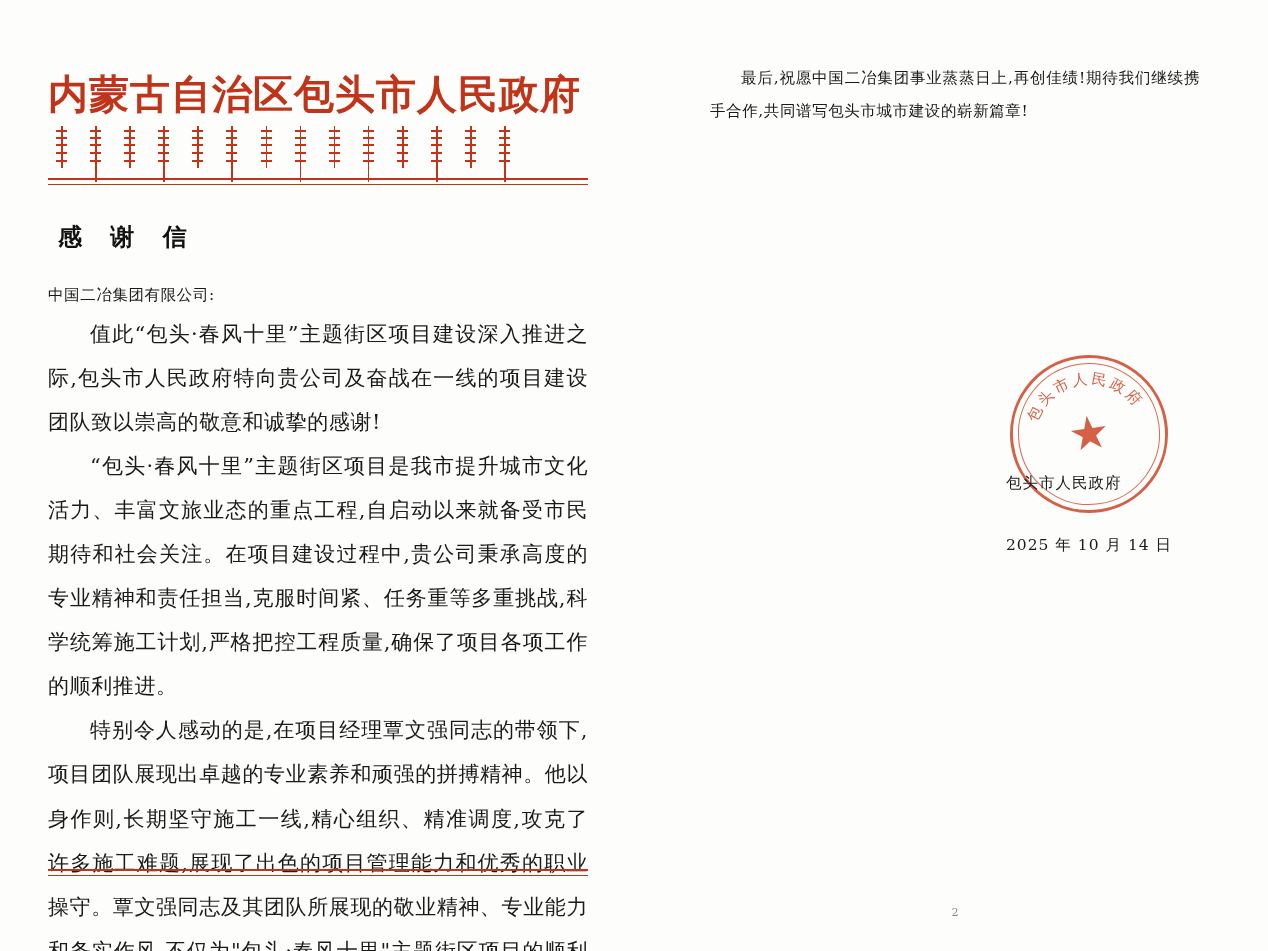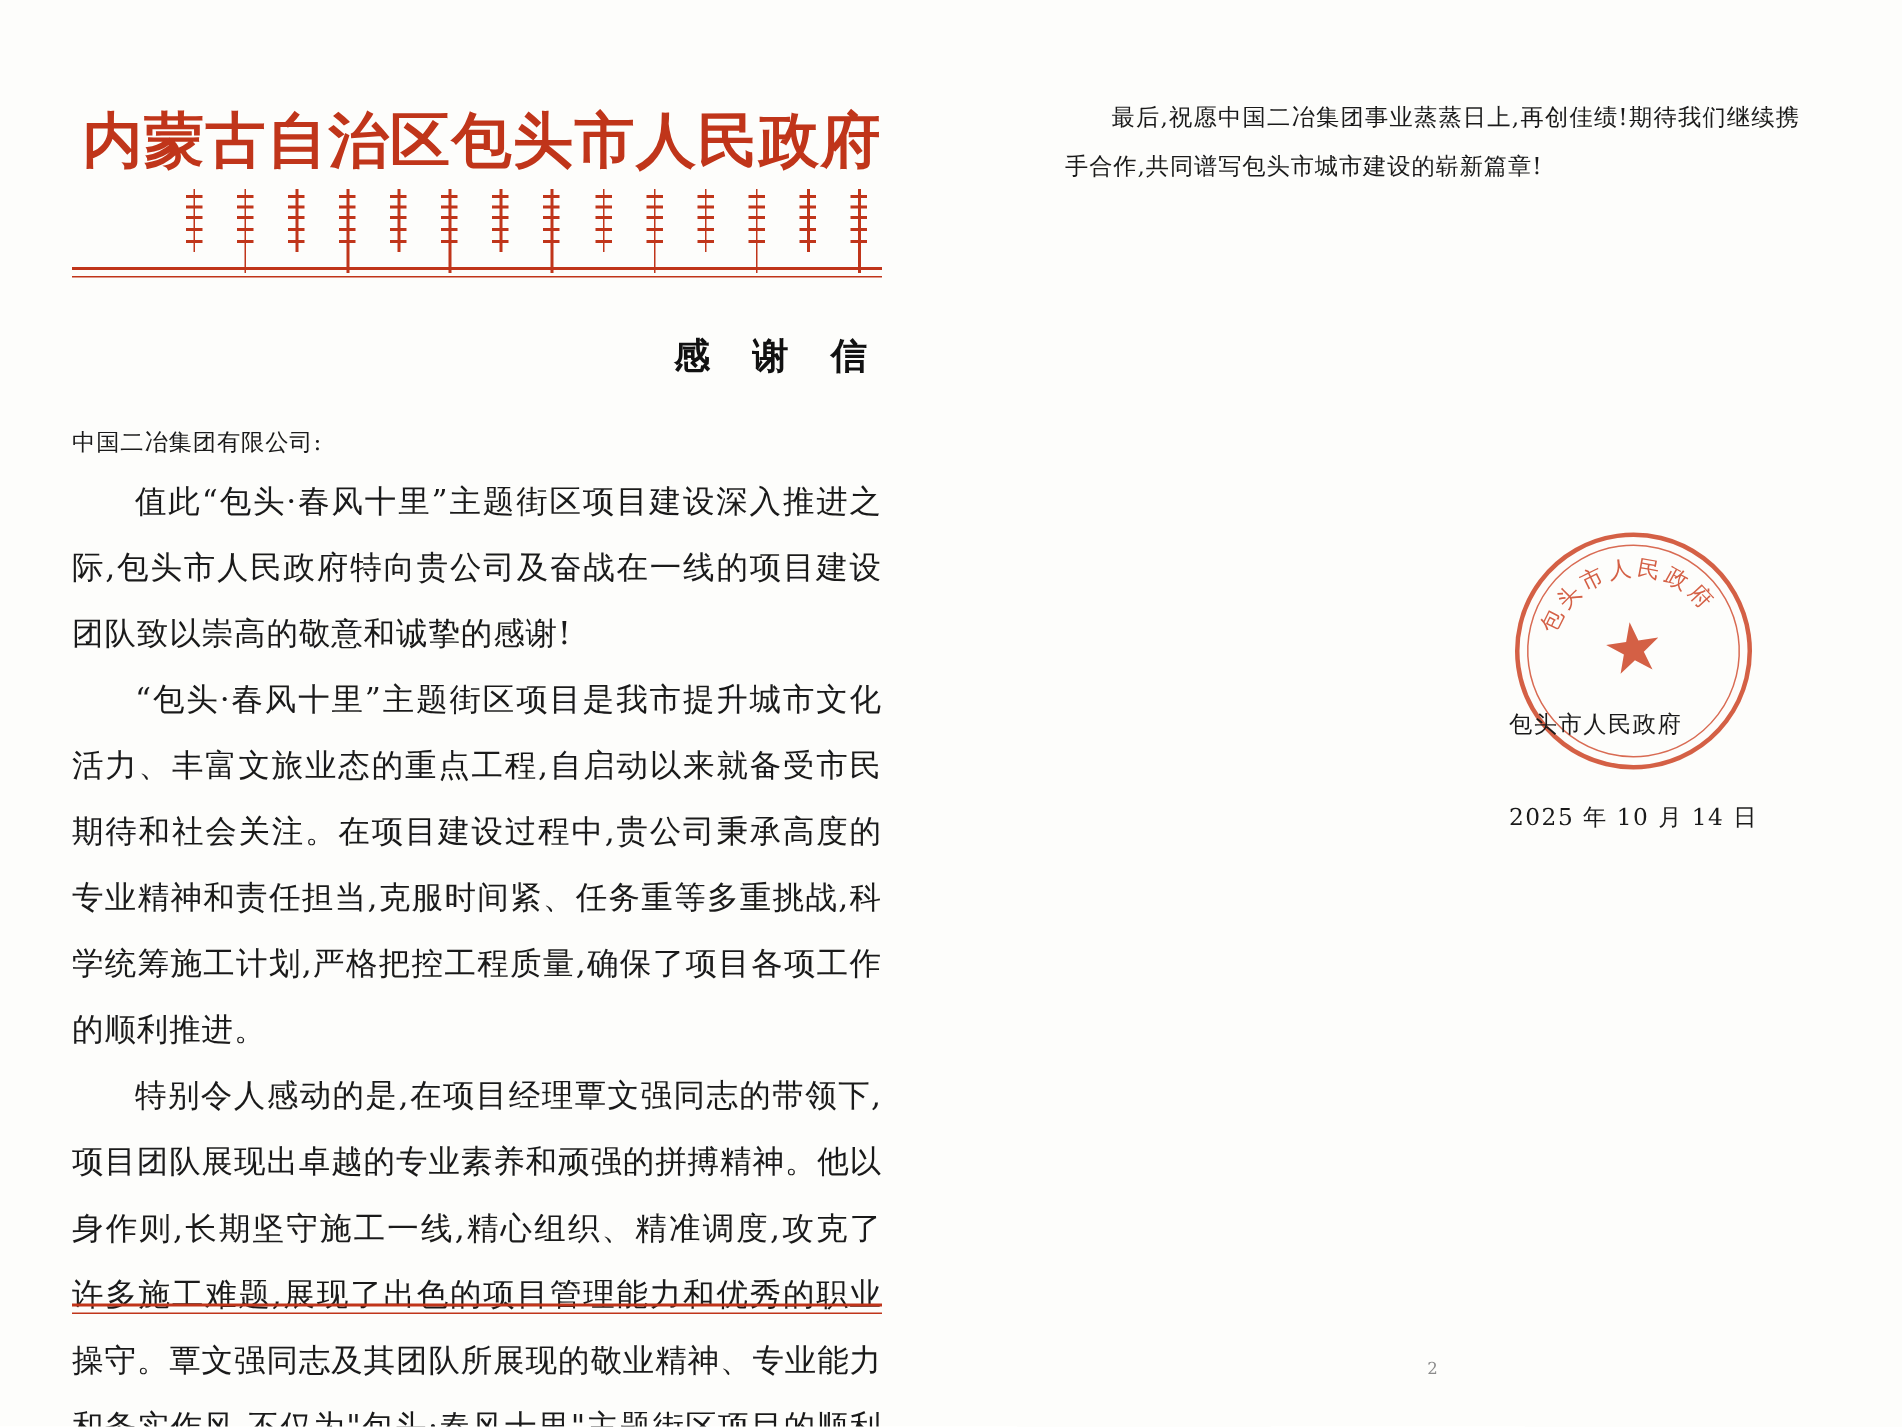--- a/index.html
+++ b/index.html
@@ -25,21 +25,21 @@
   
   .col-left {
     position: absolute;
     left: 48px;
     top: 52px;
     width: 540px;
     height: 830px;
   }
 
   .letterhead {
-    text-align: right;
+    text-align: left;
     padding-top: 20px;
   }
   .letterhead-title {
     font-family: "DejaVu Serif", "Liberation Serif", serif;
     font-size: 40px;
     font-weight: 700;
     color: #c0351a;
     letter-spacing: 1px;
     line-height: 1.1;
     white-space: nowrap;
@@ -79,21 +79,21 @@
   .mong-col.tall { height: 56px; }
 
   .rule-double {
     margin-top: 8px;
     border-top: 2.4px solid #c0351a;
     border-bottom: 1.1px solid #c0351a;
     height: 4px;
   }
 
   .doc-title {
-    text-align: right;
+    text-align: left;
     font-size: 24px;
     font-weight: 700;
     letter-spacing: 10px;
     margin: 36px 0 26px 0;
     color: #111;
     text-indent: 10px;
   }
 
   .salutation {
     font-size: 15.5px;

